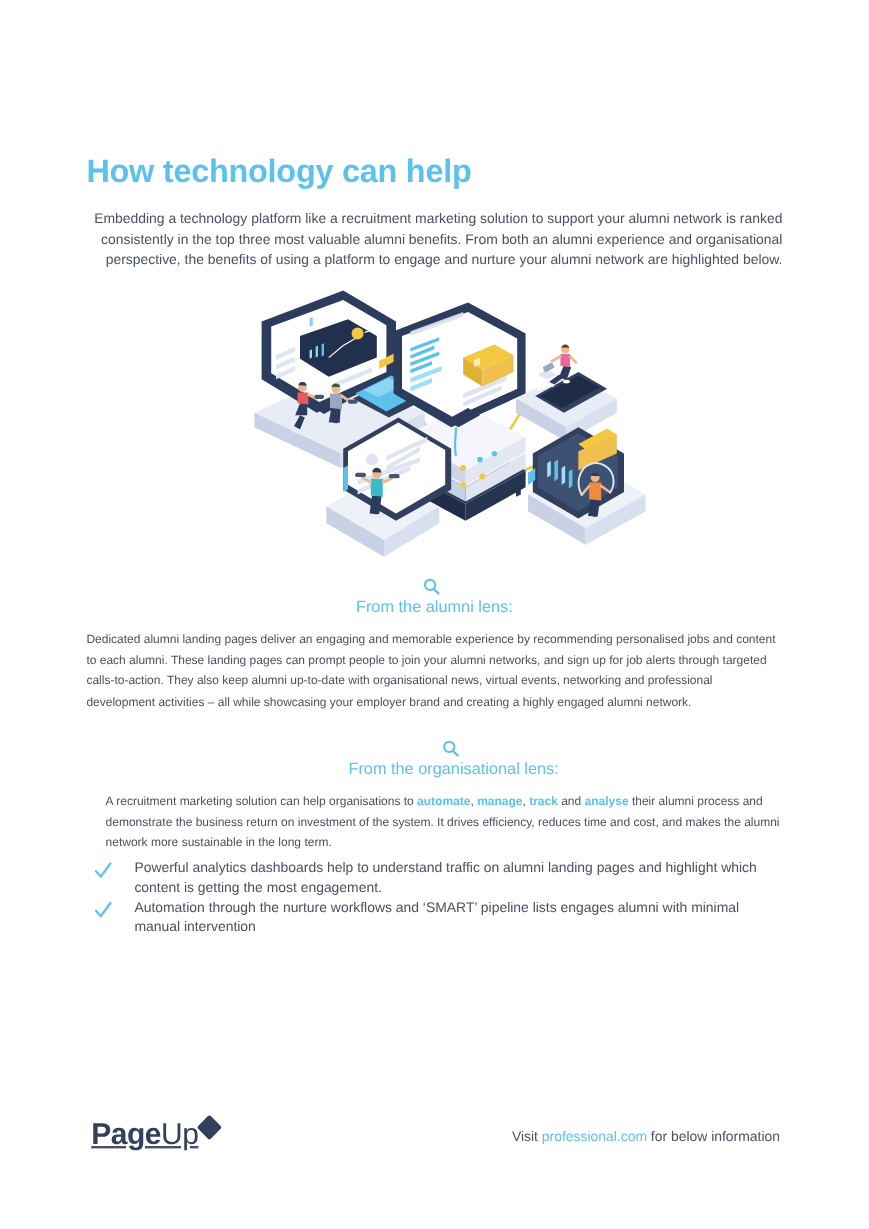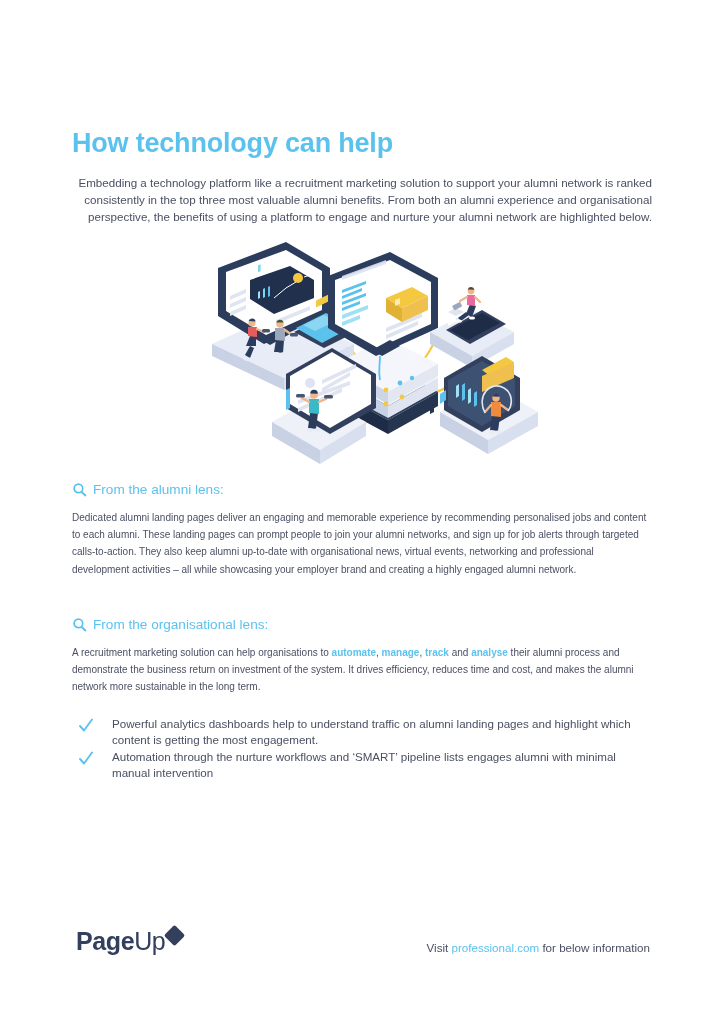--- a/index.html
+++ b/index.html
@@ -55,29 +55,30 @@
     left: 190px;
     top: 240px;
     width: 360px;
     height: 230px;
   }
   .illustration svg { display: block; }
 
   
   .lens-block { position: absolute; left: 72px; width: 580px; }
   .lens-alumni { top: 481px; }
-  .lens-org    { top: 616px; }
+  .lens-org    { top: 616px; margin-left: 16px; }
 
   .lens-head {
     display: flex;
     align-items: center;
     font-size: 13.6px;
     color: #5bc2ee;
     margin-bottom: 5px;
     line-height: 18px;
+    flex-direction: column;
   }
   .lens-head .mag {
     width: 16px; height: 16px;
     margin-right: 5px;
     flex: 0 0 auto;
     display: block;
   }
   .lens-body {
     font-size: 10px;
     line-height: 17.2px;
@@ -111,22 +112,23 @@
     color: #4a4f63;
     padding-top: 0px;
   }
 
   
   .footer-logo {
     position: absolute;
     left: 76px;
     top: 928px;
     display: flex;
-    align-items: flex-start;
+    align-items: center;
     height: 34px;
+    text-decoration: underline;
   }
   .logo-text {
     font-size: 25px;
     color: #32405e;
     line-height: 26px;
     letter-spacing: -0.4px;
   }
   .logo-page { font-weight: bold; }
   .logo-up   { font-weight: normal; }
   .logo-diamond {

